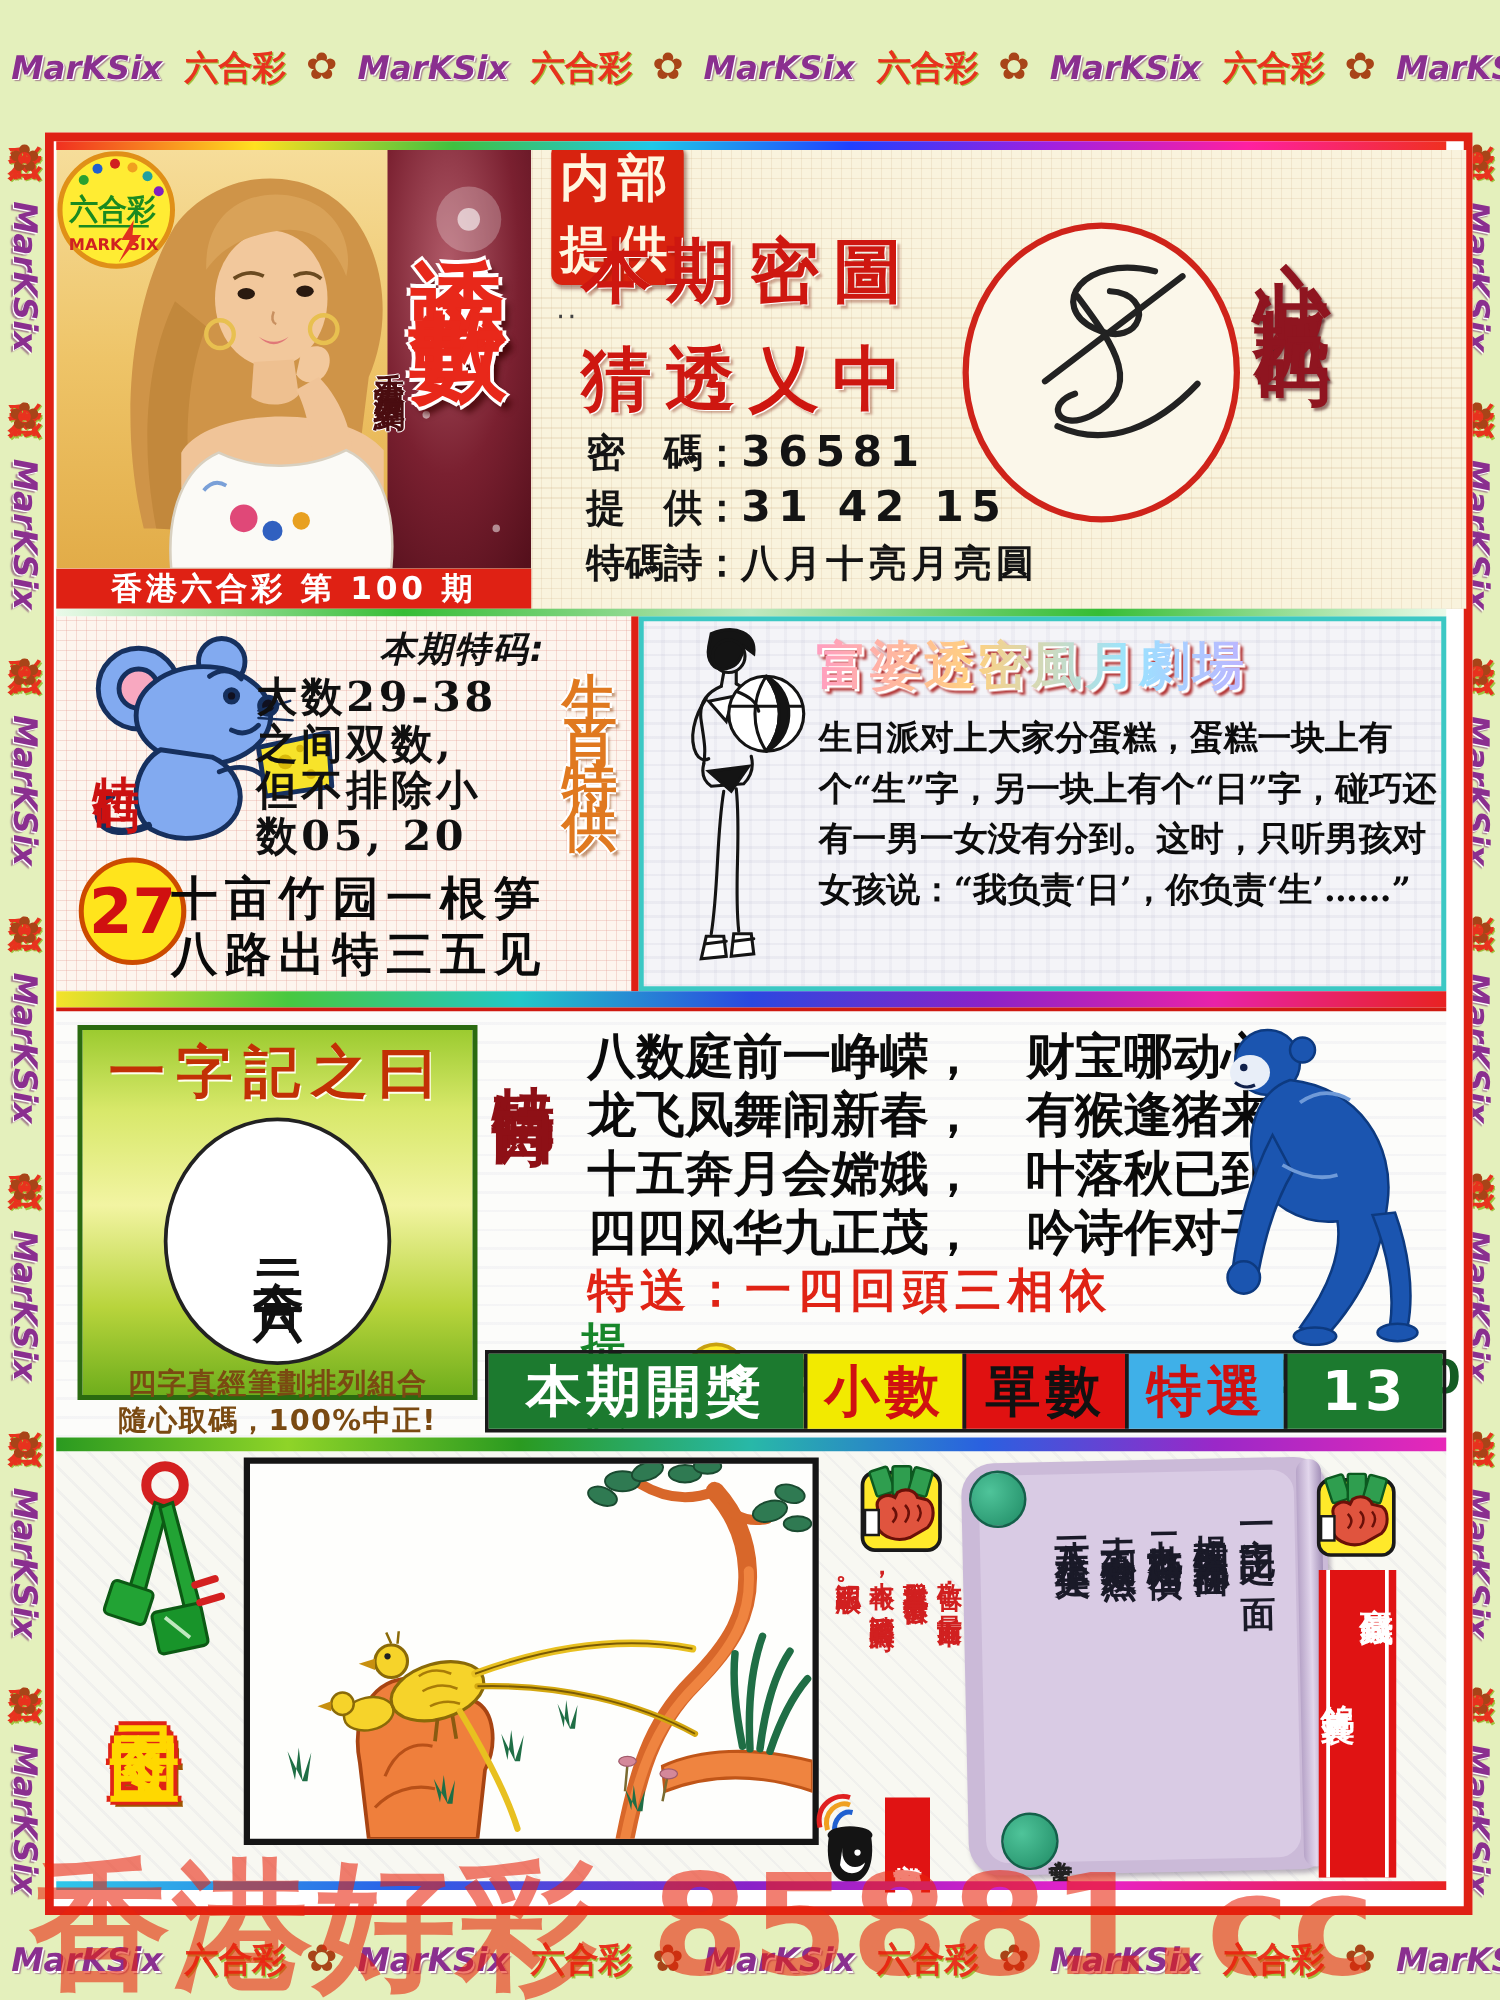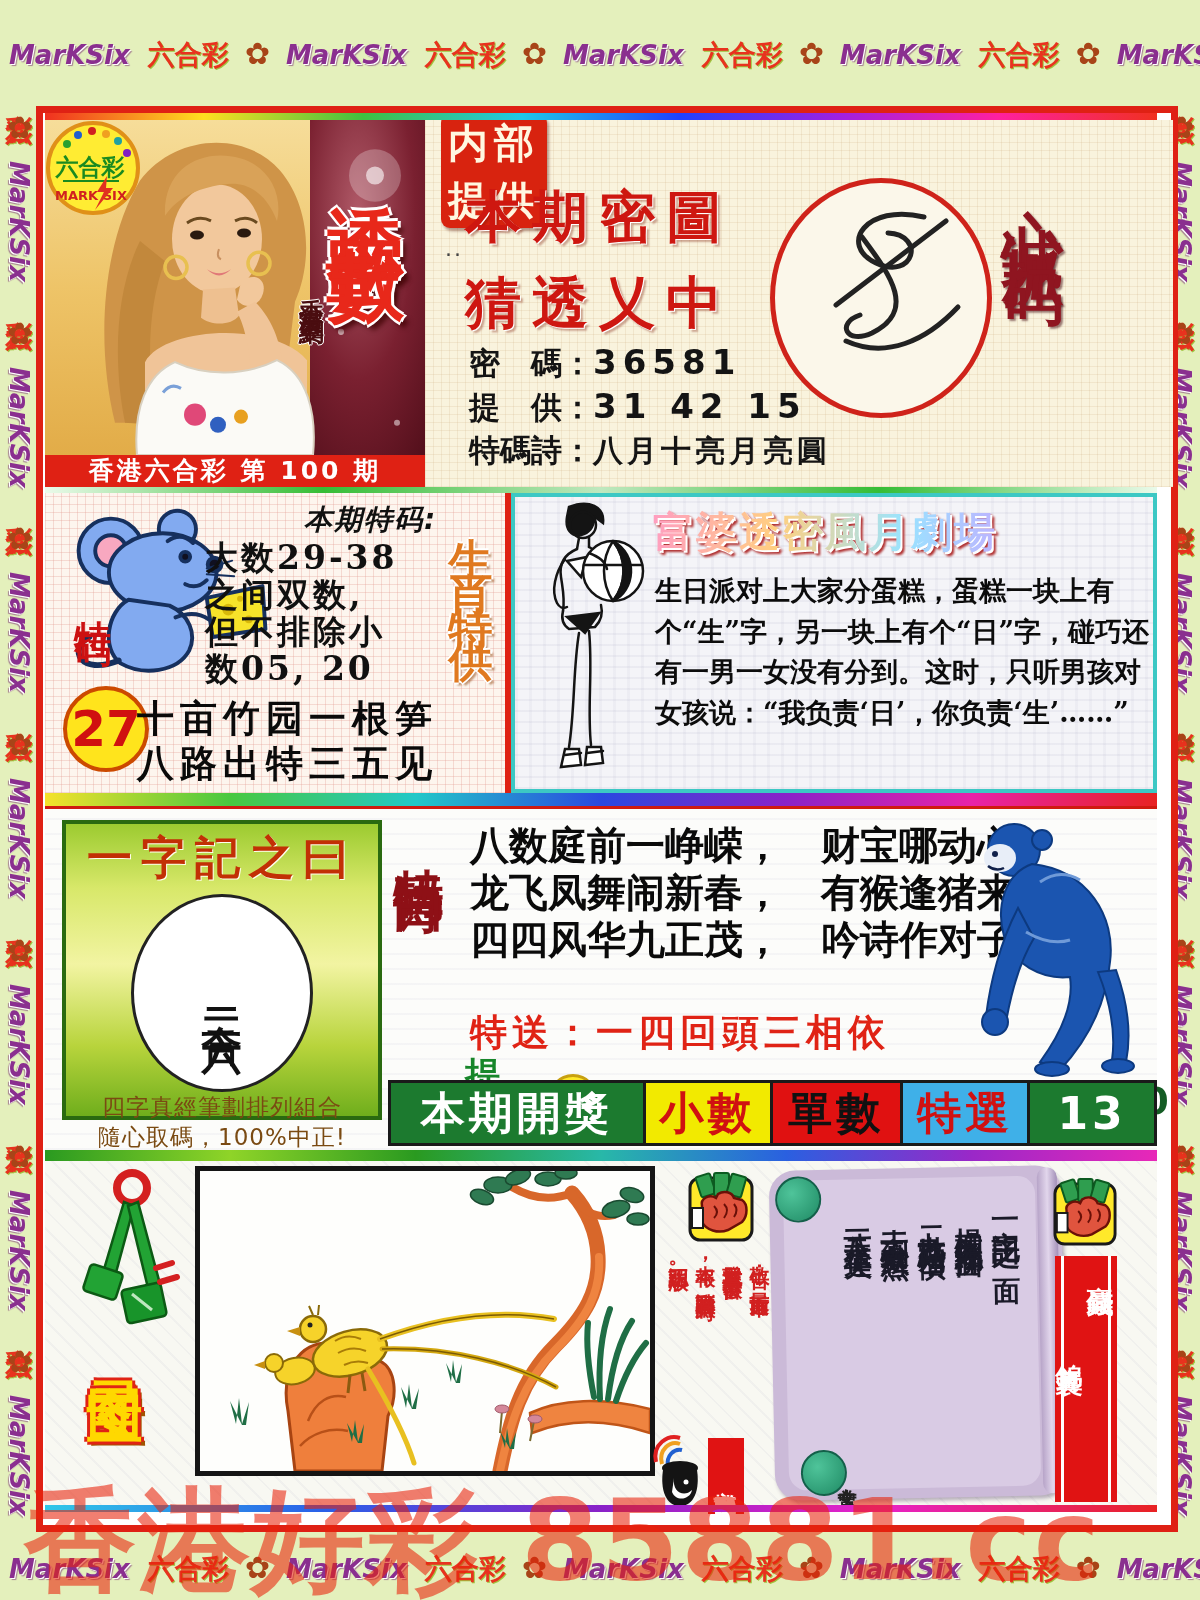--- a/index.html
+++ b/index.html
@@ -91,21 +91,21 @@
   .band3{position:absolute;left:45px;top:809px;width:1112px;height:341px;z-index:4;background:#fcfcfa;
       background-image:repeating-linear-gradient(0deg,rgba(170,170,200,.09) 0 2px,transparent 2px 15px);}
   .fortunePanel{position:absolute;left:17px;top:11px;width:320px;height:300px;box-sizing:border-box;
       border:4px solid #2a6a10;
       background:linear-gradient(180deg,#9ccb30 0%,#d8e86a 22%,#f2f4a2 48%,#b8d43c 76%,#6fae1c 100%);}
   .fortuneTitle{margin-top:4px;text-align:center;font-size:45px;font-weight:900;color:#c23005;letter-spacing:9px;
                 text-shadow:1px 1px 0 #ffe;}
   .fortuneOval{width:176px;height:192px;margin:6px auto 0;background:#fff;border:3px solid #222;border-radius:50%;
                display:flex;align-items:center;justify-content:center;}
   .fortuneOval span{writing-mode:vertical-rl;font-size:40px;font-weight:900;color:#111;letter-spacing:7px;line-height:1;}
-  .fortuneNote{text-align:center;font-size:23px;font-weight:400;color:#7a4a12;line-height:30px;letter-spacing:1px;}
+  .fortuneNote{text-align:center;font-size:23px;font-weight:700;color:#7a4a12;line-height:30px;letter-spacing:1px;}
   .poemVert{position:absolute;left:349px;top:19px;writing-mode:vertical-rl;font-size:50px;font-weight:900;
             color:#8e1016;letter-spacing:8px;line-height:1;}
   .poemLines{position:absolute;left:425px;top:13px;width:575px;}
   .poemLines div{font-size:39px;font-weight:900;line-height:47px;color:#0a0a0a;white-space:pre;
                  font-family:"DejaVu Serif",serif;}
   .specialSend{position:absolute;left:425px;top:199px;font-size:37px;font-weight:900;color:#e02315;letter-spacing:5px;}
   .provideRow{position:absolute;left:420px;top:242px;display:flex;align-items:center;}
   .provideLabel{font-size:37px;font-weight:900;color:#17862a;}
   .numCircle{display:inline-block;width:48px;height:48px;border-radius:50%;background:#ffe92a;border:3px solid #c8a010;
              color:#145c24;font-size:33px;font-weight:900;text-align:center;line-height:48px;margin:0 6px;}
@@ -325,20 +325,21 @@
       <div class="fortuneOval">
         <span>二三合六</span>
       </div>
       <div class="fortuneNote">四字真經筆劃排列組合</div>
       <div class="fortuneNote">隨心取碼，100%中正!</div>
     </div>
     <div class="poemVert">特码诗曰：</div>
     <div class="poemLines">
       <div>八数庭前一峥嵘，　财宝哪动心</div>
       <div>龙飞凤舞闹新春，　有猴逢猪来</div>
+      <div>十五奔月会嫦娥，　叶落秋已到</div>
       <div>四四风华九正茂，　吟诗作对子</div>
     </div>
     <div class="specialSend">特送：一四回頭三相依</div>
     <div class="provideRow">
       <span class="provideLabel">提供：</span>
       <span class="numCircle">20</span>
       <span class="provideNums">05  33  26  47  21  30</span>
     </div>
     <svg class="monkeyArt" width="205" height="265" viewBox="0 0 205 265">
       <g fill="#1b55b0" stroke="#0d3a80" stroke-width="2">

